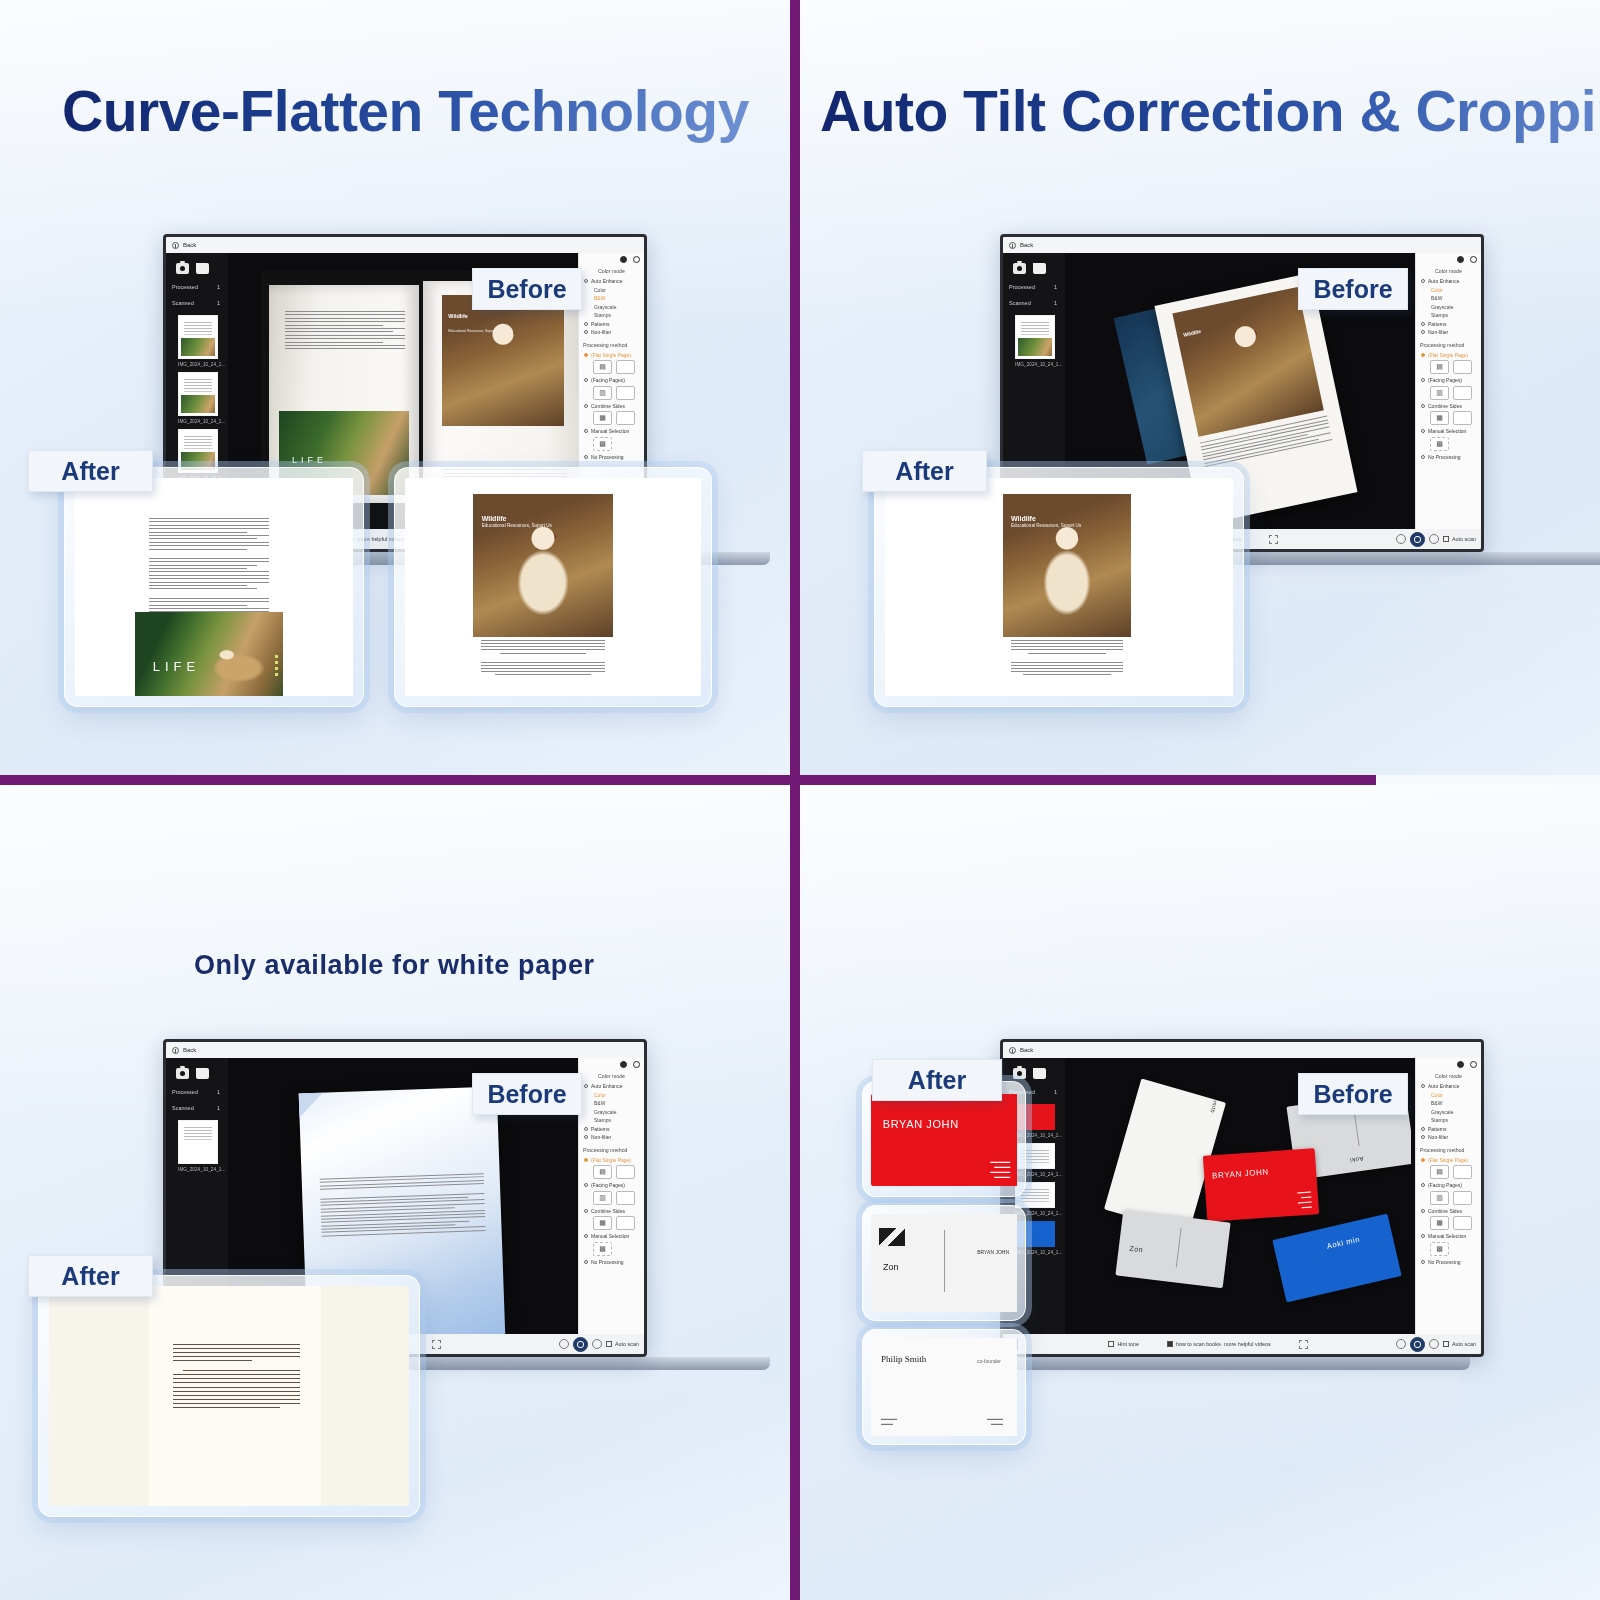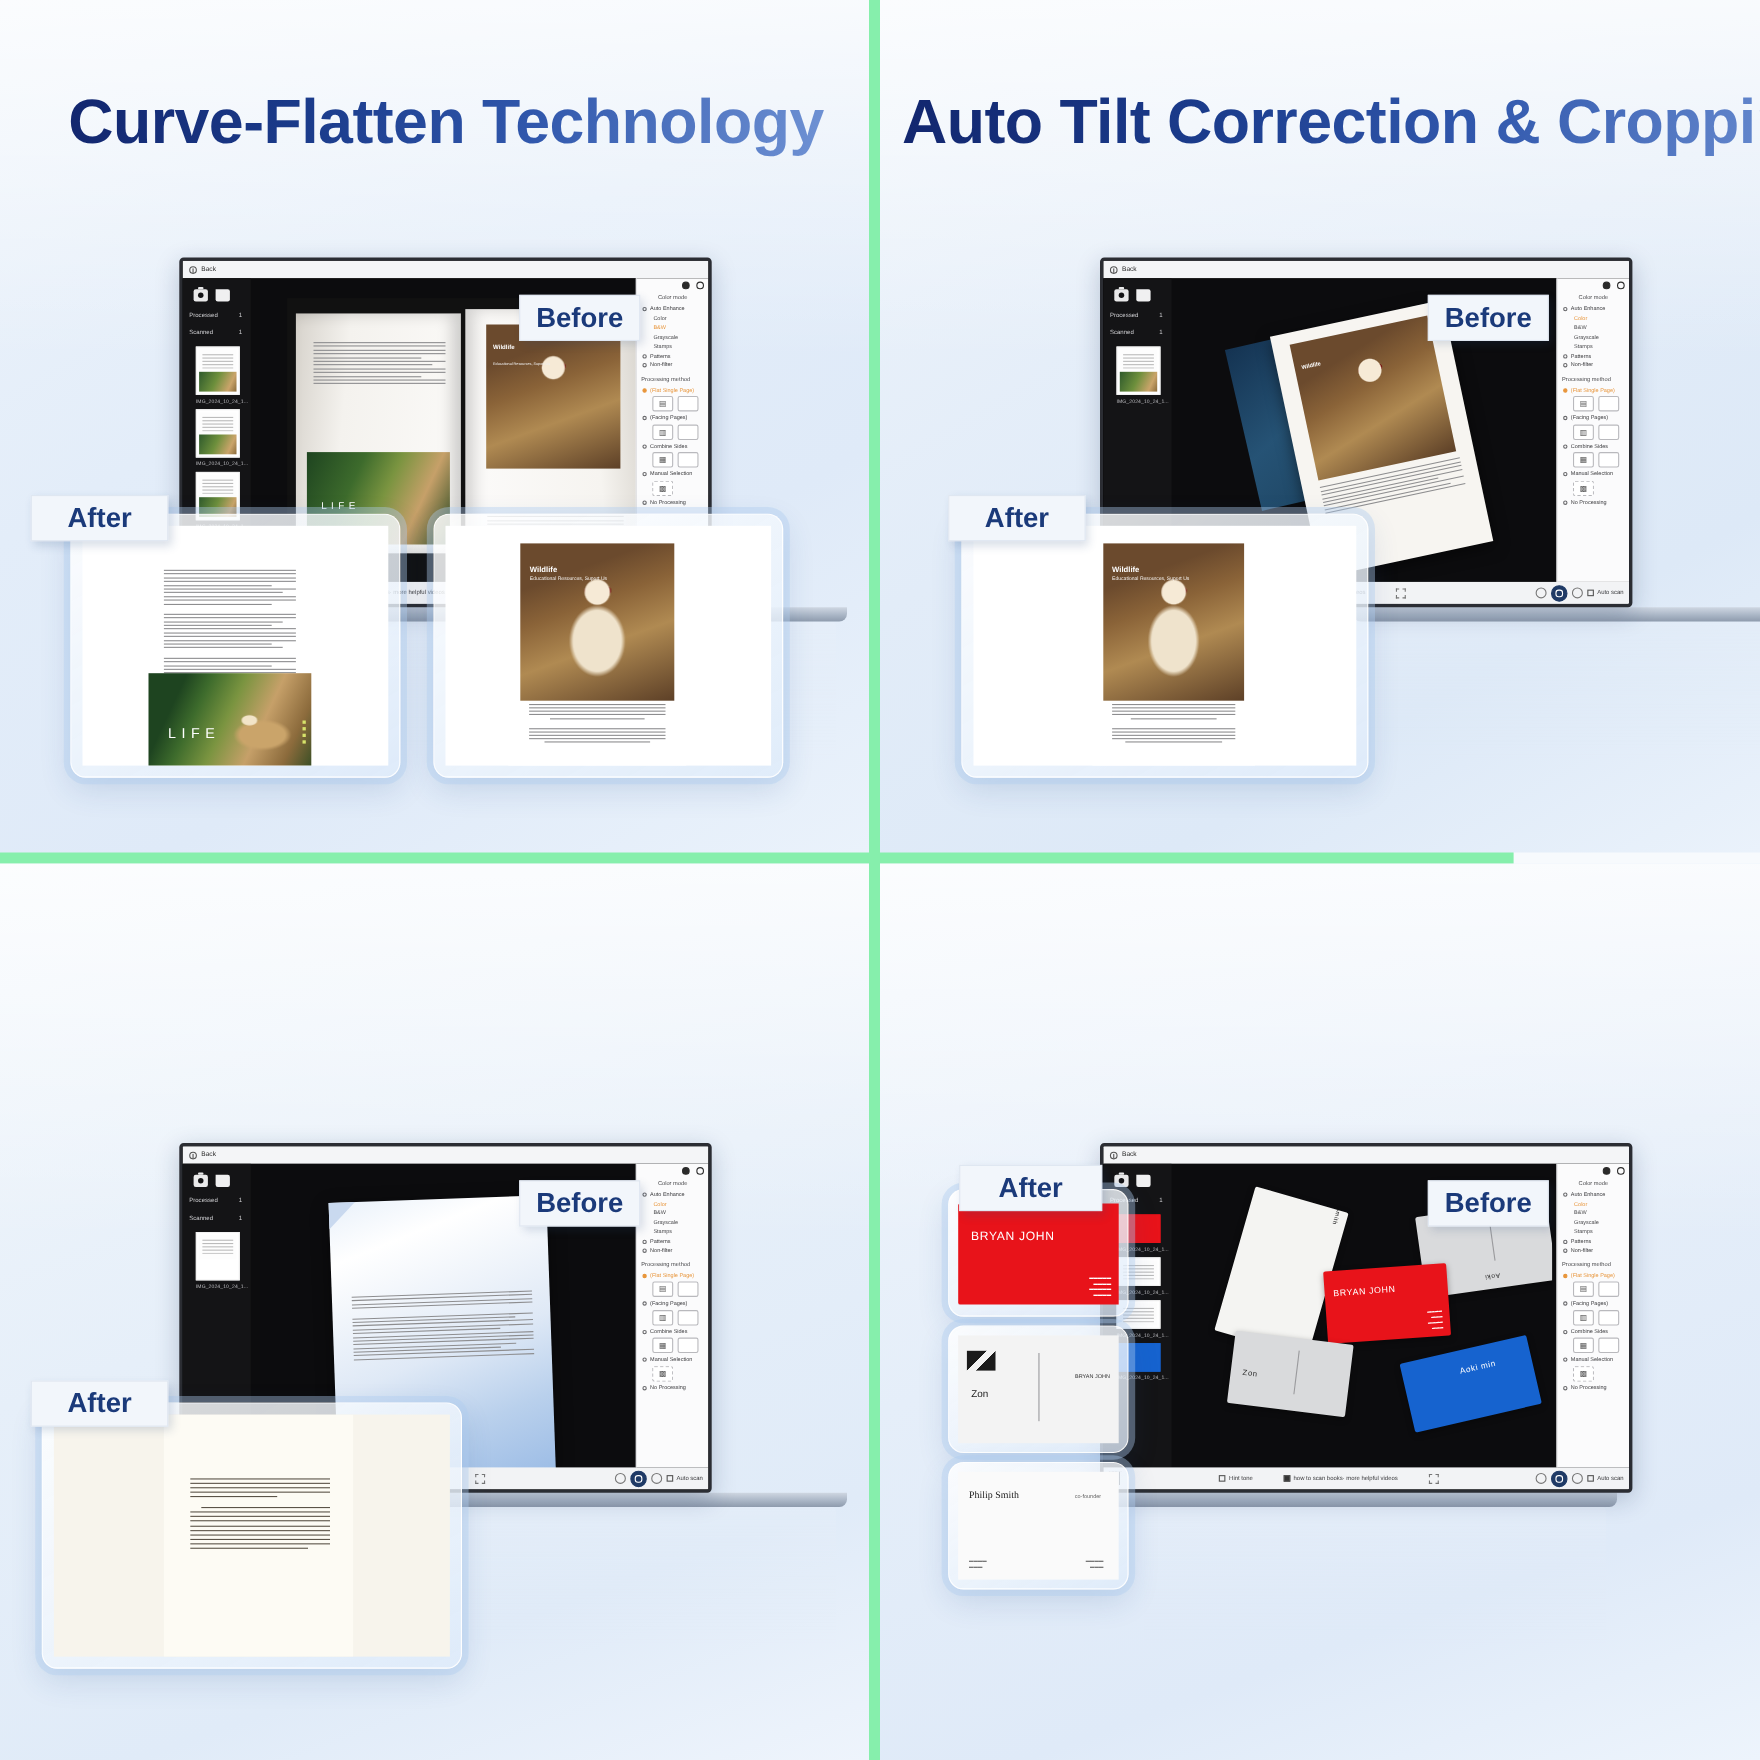--- a/index.html
+++ b/index.html
@@ -1,21 +1,21 @@
 <!DOCTYPE html>
 <html><head>
 <meta charset="utf-8">
 <style>
   * { box-sizing: border-box; margin: 0; padding: 0; }
   html, body { width: 1600px; height: 1600px; overflow: hidden; }
   body {
     font-family: "Liberation Sans", sans-serif;
     background: #f7fafd;
   }
-  .stage { position: relative; width: 1376px; height: 1600px; background:#86efac; }
+  .stage { position: relative; width: 1376px; height: 1600px; background:#701a75; }
 
   
   .panel { position: absolute; overflow: hidden; }
   .p1 { left: 0;    top: 0;    width: 790px; height: 775px;
         background: linear-gradient(150deg,#eef4fb 0%,#e3edf9 40%,#dfeaf8 70%,#eaf2fb 100%); }
   .p2 { left: 800px;top: 0;    width: 800px; height: 775px;
         background: linear-gradient(150deg,#eef4fb 0%,#e2ecf8 45%,#dde9f7 75%,#eaf2fb 100%); }
   .p3 { left: 0;    top: 785px;width: 790px; height: 815px;
         background: linear-gradient(160deg,#f2f7fc 0%,#e6eff9 45%,#e0ebf8 78%,#eef4fc 100%); }
   .p4 { left: 800px;top: 785px;width: 800px; height: 815px;
@@ -581,20 +581,21 @@
               <i></i>
               <i></i>
               <i style="width:78%;margin-left:11%"></i>
           </div>
         </div>
       </div>
     </div>
   </div>
 
   <div class="panel p3">
+    <div class="subtitle" style="left:194px;top:165px;">Only available for white paper</div>
 
     <div class="reflect" style="left:340px; top:585px; width:420px; height:130px;">
       <div style="width:100%;height:100%;background:linear-gradient(180deg,#d9e2ee,#eef3f9);border-radius:4px;"></div>
     </div>
     <div class="base" style="left:330px; top:572px; width:440px;"></div>
 
     <div class="laptop" style="left:163px; top:254px; width:484px; height:318px;">
       <div class="screen">
         <div class="topbar">
           <span class="circ-ico"></span>

